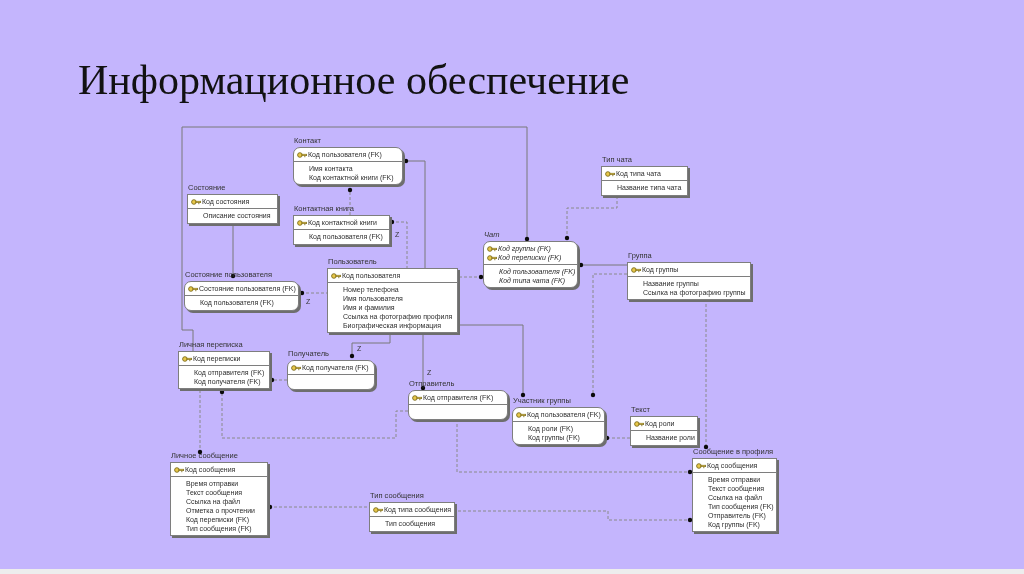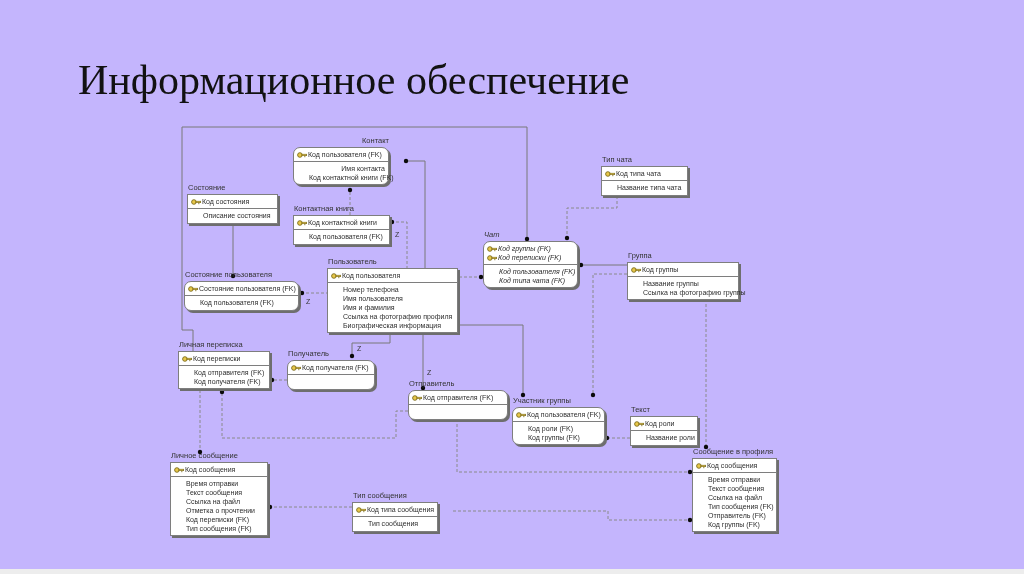--- a/index.html
+++ b/index.html
@@ -74,21 +74,21 @@
         <polyline points="200,390 200,452" class="dashed"></polyline>
         <circle cx="200" cy="452" r="2.2"></circle>
         <polyline points="367,507 269,507" class="dashed"></polyline>
         <circle cx="270" cy="507" r="2.2"></circle>
         <polyline points="453,511 608,511 608,520 691,520" class="dashed"></polyline>
         <circle cx="690" cy="520" r="2.2"></circle>
         <polyline points="457,419 457,472 691,472" class="dashed"></polyline>
         <circle cx="690" cy="472" r="2.2"></circle>
       </svg>
     <div id="entities">
-        <div class="entity rounded" style="left: 293px; top: 137px; width: 96px; text-align: right;">
+        <div class="entity rounded" style="left: 293px; top: 137px; width: 110px;">
           <div class="entity-label">Контакт</div>
           <div class="entity-box">
             <div class="pk-section">
               <div class="row">
                 <span class="key-icon"><svg viewBox="0 0 11 8" width="11" height="8">
                     <circle cx="2.9" cy="4" r="2.3" fill="#e8c84a" stroke="#7a6a1a" stroke-width="0.9"></circle>
                     <rect x="4.9" y="3.2" width="4.8" height="1.5" fill="#e8c84a" stroke="#7a6a1a" stroke-width="0.6"></rect>
                     <rect x="7.4" y="4.5" width="0.9" height="1.7" fill="#7a6a1a"></rect>
                   </svg></span>
                 <span>Код пользователя (FK)</span>
@@ -174,21 +174,21 @@
                   </svg></span>
                 <span>Код переписки (FK)</span>
               </div>
             </div>
             <div class="attr-section">
               <div class="row">Код пользователя (FK)</div>
               <div class="row">Код типа чата (FK)</div>
             </div>
           </div>
         </div>
-        <div class="entity" style="left: 627px; top: 252px; width: 112px;">
+        <div class="entity" style="left: 627px; top: 252px; width: 124px;">
           <div class="entity-label">Группа</div>
           <div class="entity-box">
             <div class="pk-section">
               <div class="row">
                 <span class="key-icon"><svg viewBox="0 0 11 8" width="11" height="8">
                     <circle cx="2.9" cy="4" r="2.3" fill="#e8c84a" stroke="#7a6a1a" stroke-width="0.9"></circle>
                     <rect x="4.9" y="3.2" width="4.8" height="1.5" fill="#e8c84a" stroke="#7a6a1a" stroke-width="0.6"></rect>
                     <rect x="7.4" y="4.5" width="0.9" height="1.7" fill="#7a6a1a"></rect>
                   </svg></span>
                 <span>Код группы</span>
@@ -344,21 +344,21 @@
             <div class="attr-section">
               <div class="row">Время отправки</div>
               <div class="row">Текст сообщения</div>
               <div class="row">Ссылка на файл</div>
               <div class="row">Отметка о прочтении</div>
               <div class="row">Код переписки (FK)</div>
               <div class="row">Тип сообщения (FK)</div>
             </div>
           </div>
         </div>
-        <div class="entity" style="left: 352px; top: 492px; width: 86px;">
+        <div class="entity" style="left: 369px; top: 492px; width: 86px;">
           <div class="entity-label">Тип сообщения</div>
           <div class="entity-box">
             <div class="pk-section">
               <div class="row">
                 <span class="key-icon"><svg viewBox="0 0 11 8" width="11" height="8">
                     <circle cx="2.9" cy="4" r="2.3" fill="#e8c84a" stroke="#7a6a1a" stroke-width="0.9"></circle>
                     <rect x="4.9" y="3.2" width="4.8" height="1.5" fill="#e8c84a" stroke="#7a6a1a" stroke-width="0.6"></rect>
                     <rect x="7.4" y="4.5" width="0.9" height="1.7" fill="#7a6a1a"></rect>
                   </svg></span>
                 <span>Код типа сообщения</span>

